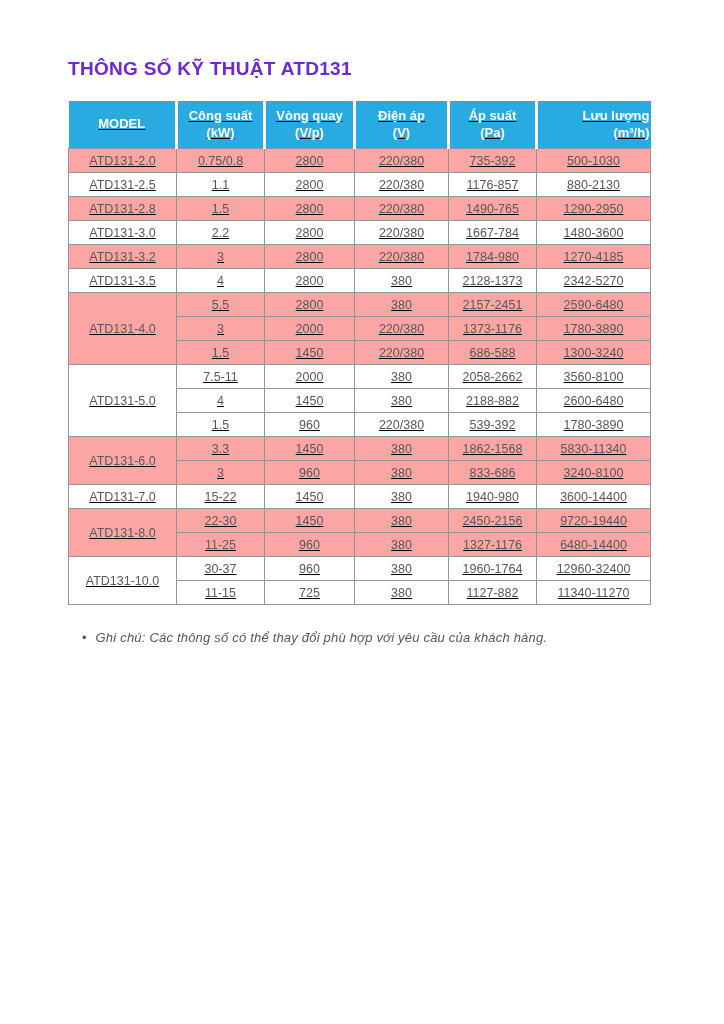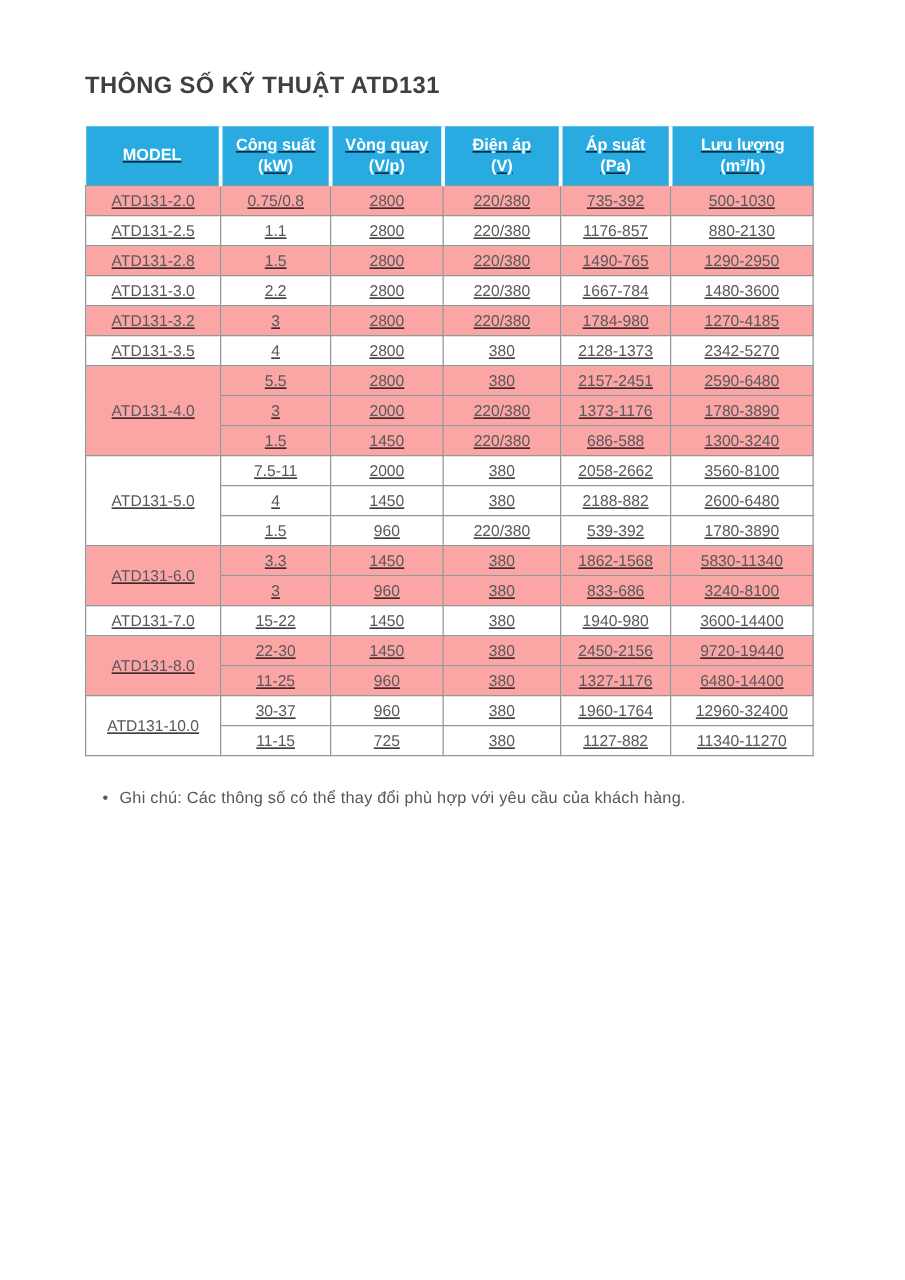--- a/index.html
+++ b/index.html
@@ -15,21 +15,21 @@
     background: #ffffff;
     overflow: hidden;
     box-sizing: border-box;
     padding: 58px 72px 0 68px;
   }
   .title {
     margin: 0 0 21px 0;
     font-size: 19px;
     font-weight: bold;
     letter-spacing: 0.3px;
-    color: #404040;
+    color: #6d28d9;
   }
   table.spec-table {
     border-collapse: collapse;
     table-layout: fixed;
     width: 582px;
     text-decoration: underline;
   }
   col.c0 { width: 108px; }
   col.c1 { width: 88px; }
   col.c2 { width: 90px; }
@@ -42,21 +42,21 @@
     font-size: 13px;
     font-weight: bold;
     line-height: 1.3;
     height: 43px;
     padding: 2px 1px;
     border: none;
     border-right: 3px solid #ffffff;
     text-align: center;
     vertical-align: middle;
   }
-  .spec-table th:last-child { border-right: none; }
+  .spec-table th:last-child { border-right: none; text-align: right; }
   .spec-table td {
     border: 1px solid #939598;
     background: #ffffff;
     color: #58585b;
     font-size: 12.5px;
     text-align: center;
     vertical-align: middle;
     height: 23px;
     padding: 0 2px;
   }
@@ -67,20 +67,21 @@
     align-items: baseline;
     color: #565659;
     font-size: 13px;
   }
   .note .bullet {
     font-style: normal;
     margin-right: 9px;
     color: #565659;
   }
   .note .note-text {
+    font-style: italic;
     letter-spacing: 0.2px;
   }
 </style>
 </head>
 <body>
 
 <div class="page">
   <h1 class="title">THÔNG SỐ KỸ THUẬT ATD131</h1>
 
   <table class="spec-table">

